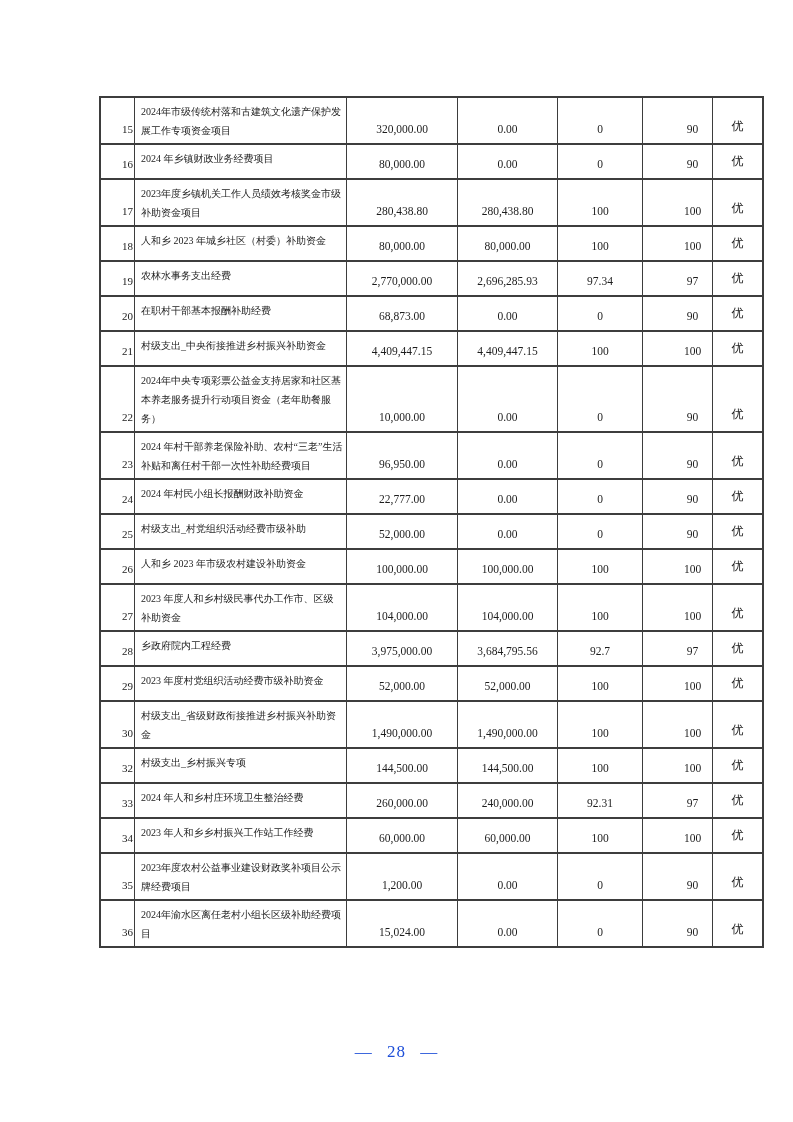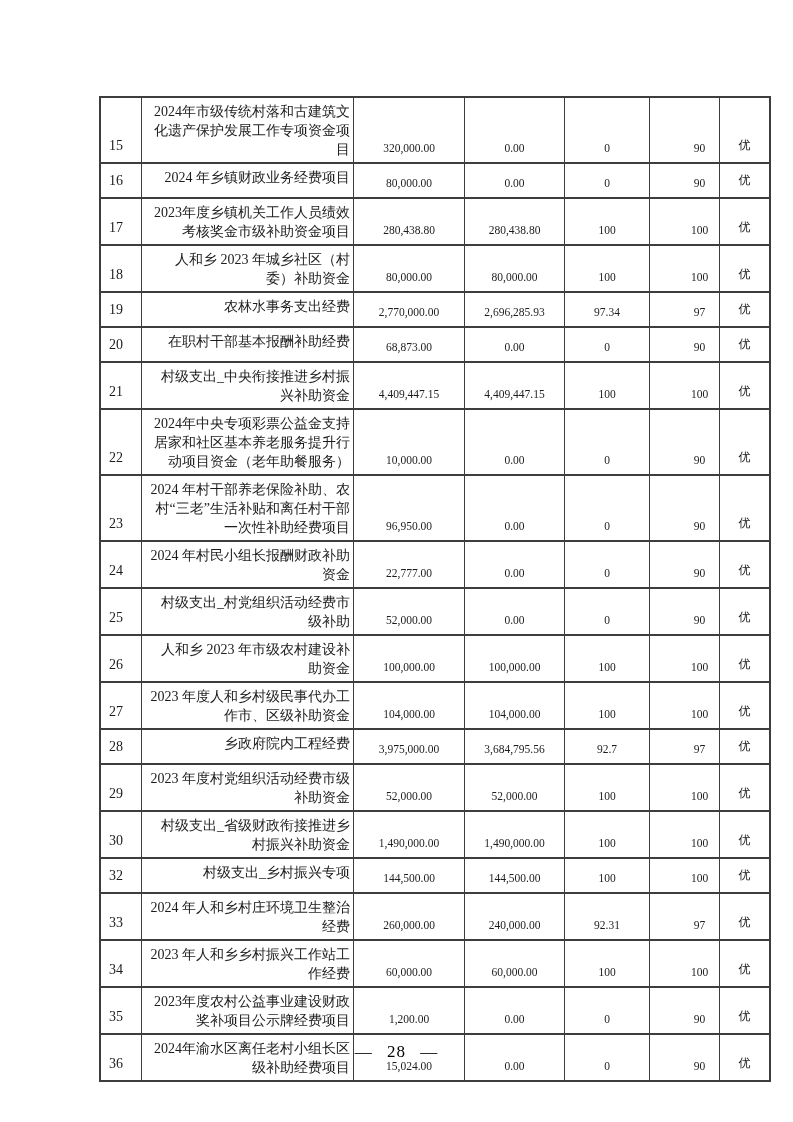--- a/index.html
+++ b/index.html
@@ -30,29 +30,29 @@
     border-left: 1px solid #3d3d3d;
     border-right: 1px solid #3d3d3d;
     border-top: 2px solid #3d3d3d;
     border-bottom: 2px solid #3d3d3d;
     overflow: hidden;
   }
   tr.perf-row { height: 35px; }
   td.c-seq {
     width: 31px;
     vertical-align: bottom;
-    text-align: left;
-    font-size: 14px;
-    padding: 2px 1px 8px 8px;
+    text-align: right;
+    font-size: 11px;
+    padding: 2px 1px 8px 1px;
   }
   td.c-name {
     width: 202px;
     vertical-align: top;
-    text-align: right;
-    font-size: 14px;
+    text-align: left;
+    font-size: 10px;
     line-height: 19px;
     padding: 4px 3px 3px 6px;
     word-break: break-all;
   }
   td.c-num {
     vertical-align: bottom;
     text-align: center;
     font-size: 11.5px;
     padding: 2px 2px 8px 2px;
     white-space: nowrap;
@@ -68,21 +68,21 @@
     font-size: 12px;
     padding: 2px 2px 8px 2px;
   }
   .page-number {
     position: absolute;
     top: 1042px;
     left: 0;
     width: 793px;
     text-align: center;
     font-size: 17px;
-    color: #000000;
+    color: #1d4ed8;
     word-spacing: 9px;
     letter-spacing: 1px;
   }
 </style>
 </head>
 <body>
 
 <div class="table-wrap">
   <table class="perf-table">
     <tbody id="table-body">

